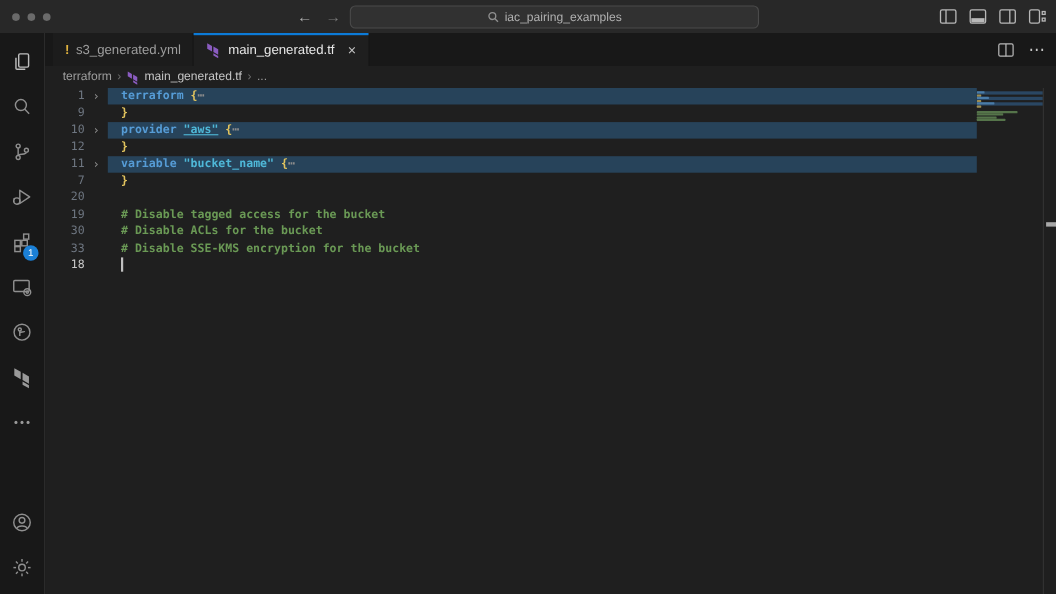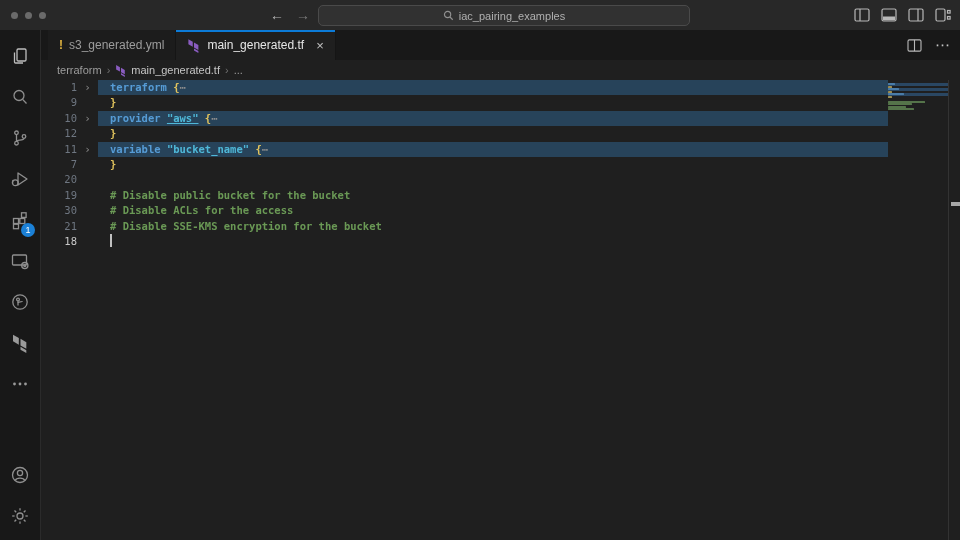--- a/index.html
+++ b/index.html
@@ -273,23 +273,23 @@
 
       <div class="editor-area">
         <div class="code" id="code">
             <div class="row hl"><div class="gutter"><span class="lnum">1</span><span class="fold">›</span></div><div class="content"><span class="tok-kw">terraform </span><span class="tok-br">{</span><span class="tok-dim">⋯</span></div></div>
             <div class="row"><div class="gutter"><span class="lnum">9</span><span class="fold"></span></div><div class="content"><span class="tok-br">}</span></div></div>
             <div class="row hl"><div class="gutter"><span class="lnum">10</span><span class="fold">›</span></div><div class="content"><span class="tok-kw">provider </span><span class="tok-strlink">"aws"</span><span class="tok-dim"> </span><span class="tok-br">{</span><span class="tok-dim">⋯</span></div></div>
             <div class="row"><div class="gutter"><span class="lnum">12</span><span class="fold"></span></div><div class="content"><span class="tok-br">}</span></div></div>
             <div class="row hl"><div class="gutter"><span class="lnum">11</span><span class="fold">›</span></div><div class="content"><span class="tok-kw">variable </span><span class="tok-str">"bucket_name"</span><span class="tok-dim"> </span><span class="tok-br">{</span><span class="tok-dim">⋯</span></div></div>
             <div class="row"><div class="gutter"><span class="lnum">7</span><span class="fold"></span></div><div class="content"><span class="tok-br">}</span></div></div>
             <div class="row"><div class="gutter"><span class="lnum">20</span><span class="fold"></span></div><div class="content"></div></div>
-            <div class="row"><div class="gutter"><span class="lnum">19</span><span class="fold"></span></div><div class="content"><span class="tok-com"># Disable public bucket for the bucket</span></div></div>
-            <div class="row"><div class="gutter"><span class="lnum">30</span><span class="fold"></span></div><div class="content"><span class="tok-com"># Disable ACLs for the access</span></div></div>
-            <div class="row"><div class="gutter"><span class="lnum">21</span><span class="fold"></span></div><div class="content"><span class="tok-com"># Disable SSE-KMS encryption for the bucket</span></div></div>
+            <div class="row"><div class="gutter"><span class="lnum">19</span><span class="fold"></span></div><div class="content"><span class="tok-com"># Disable tagged access for the bucket</span></div></div>
+            <div class="row"><div class="gutter"><span class="lnum">30</span><span class="fold"></span></div><div class="content"><span class="tok-com"># Disable ACLs for the bucket</span></div></div>
+            <div class="row"><div class="gutter"><span class="lnum">33</span><span class="fold"></span></div><div class="content"><span class="tok-com"># Disable SSE-KMS encryption for the bucket</span></div></div>
             <div class="row"><div class="gutter"><span class="lnum cur">18</span><span class="fold"></span></div><div class="content"><span class="cursor"></span></div></div>
           </div>
         <div class="minimap" id="minimap">
             <div class="mm-row hl">
               <div class="bar" style="width: 7.44px; background: rgb(74, 124, 168);"></div>
             </div>
             <div class="mm-row">
               <div class="bar" style="width: 4px; background: rgb(157, 141, 82);"></div>
             </div>
             <div class="mm-row hl">

